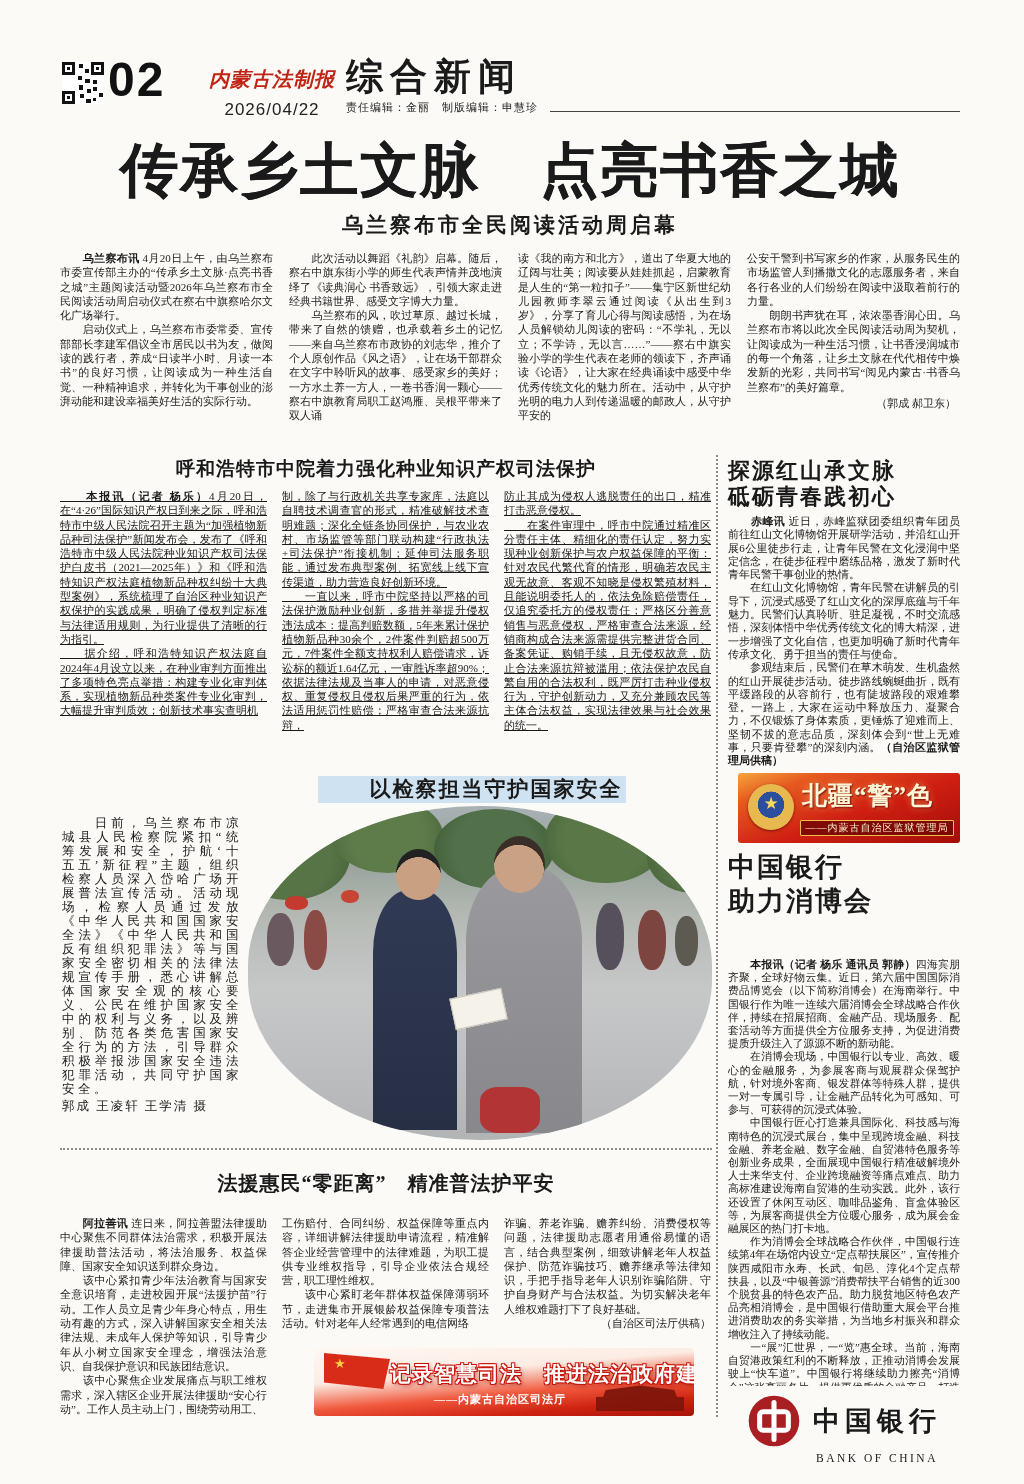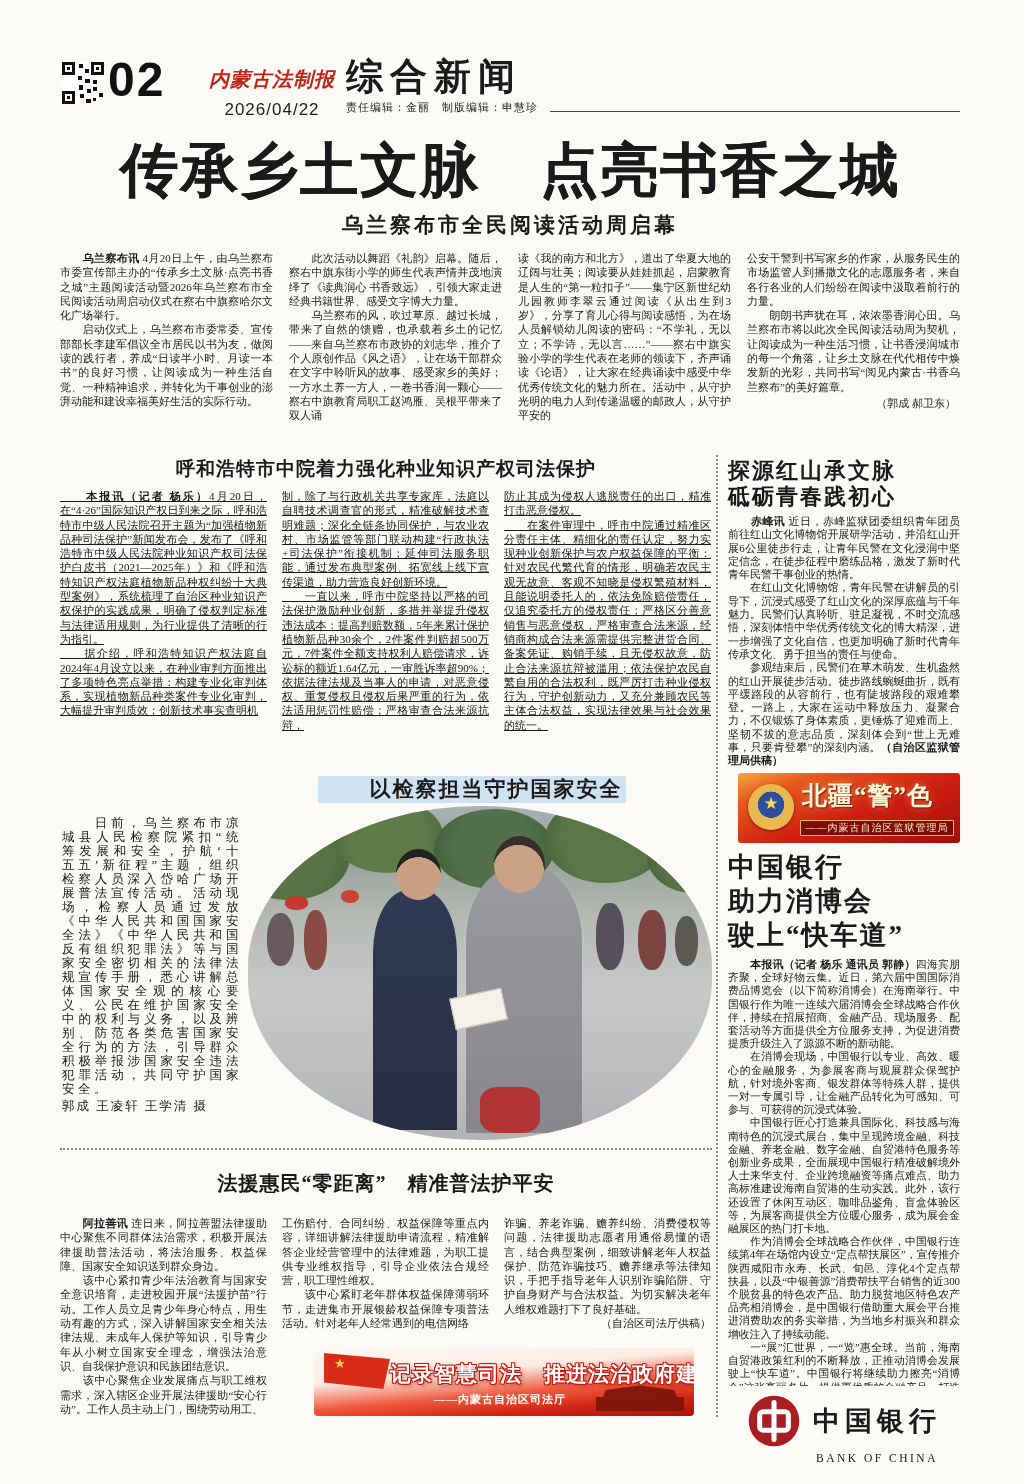--- a/index.html
+++ b/index.html
@@ -200,21 +200,20 @@
 
   <div class="abs" id="police-banner">
     <div id="pb-emblem"><span id="pb-star">★</span></div>
     <div id="pb-title">北疆“警”色</div>
     <div id="pb-sub">——内蒙古自治区监狱管理局</div>
   </div>
 
   <div class="abs" id="boc-title">
     <div>中国银行</div>
     <div>助力消博会</div>
-    <div>驶上“快车道”</div>
   </div>
   <div class="abs" id="boc-body">
     <p class="flow"><b class="intro">　　本报讯（记者 杨乐 通讯员 郭静）</b><span>四海宾朋齐聚，全球好物云集。近日，第六届中国国际消费品博览会（以下简称消博会）在海南举行。中国银行作为唯一连续六届消博会全球战略合作伙伴，持续在招展招商、金融产品、现场服务、配套活动等方面提供全方位服务支持，为促进消费提质升级注入了源源不断的新动能。</span></p>
     <p class="flow">　　在消博会现场，中国银行以专业、高效、暖心的金融服务，为参展客商与观展群众保驾护航，针对境外客商、银发群体等特殊人群，提供一对一专属引导，让金融产品转化为可感知、可参与、可获得的沉浸式体验。</p>
     <p class="flow">　　中国银行匠心打造兼具国际化、科技感与海南特色的沉浸式展台，集中呈现跨境金融、科技金融、养老金融、数字金融、自贸港特色服务等创新业务成果，全面展现中国银行精准破解境外人士来华支付、企业跨境融资等痛点难点、助力高标准建设海南自贸港的生动实践。此外，该行还设置了休闲互动区、咖啡品鉴角、盲盒体验区等，为展客商提供全方位暖心服务，成为展会金融展区的热门打卡地。</p>
     <p class="flow">　　作为消博会全球战略合作伙伴，中国银行连续第4年在场馆内设立“定点帮扶展区”，宣传推介陕西咸阳市永寿、长武、旬邑、淳化4个定点帮扶县，以及“中银善源”消费帮扶平台销售的近300个脱贫县的特色农产品。助力脱贫地区特色农产品亮相消博会，是中国银行借助重大展会平台推进消费助农的务实举措，为当地乡村振兴和群众增收注入了持续动能。</p>
     <p class="flow">　　一“展”汇世界，一“览”惠全球。当前，海南自贸港政策红利的不断释放，正推动消博会发展驶上“快车道”。中国银行将继续助力擦亮“消博会”这张亮丽名片，提供更优质的金融产品、打造更高效的服务体系，护航全球企业共享中国机遇，共绘开放合作新图景。</p>
   </div>
 
   <div class="abs" id="boc-logo">

